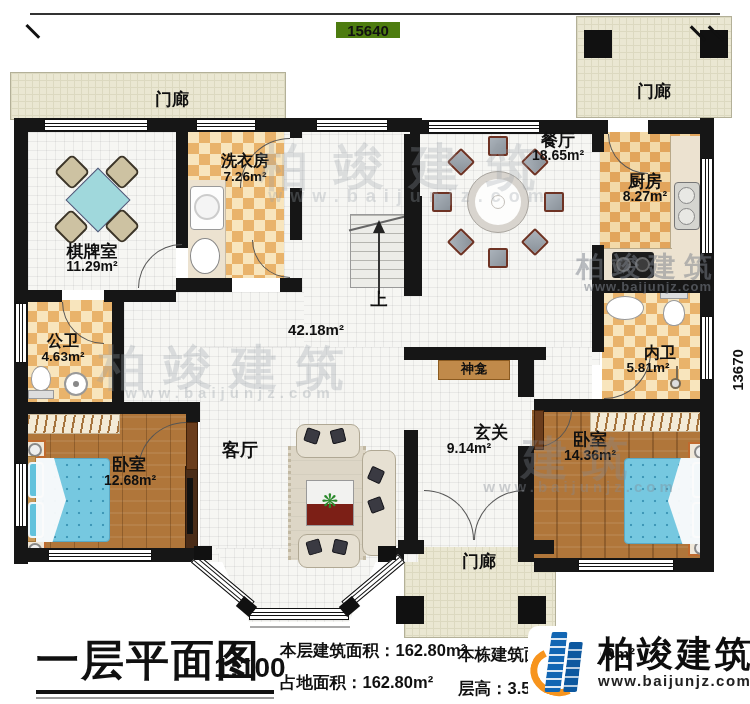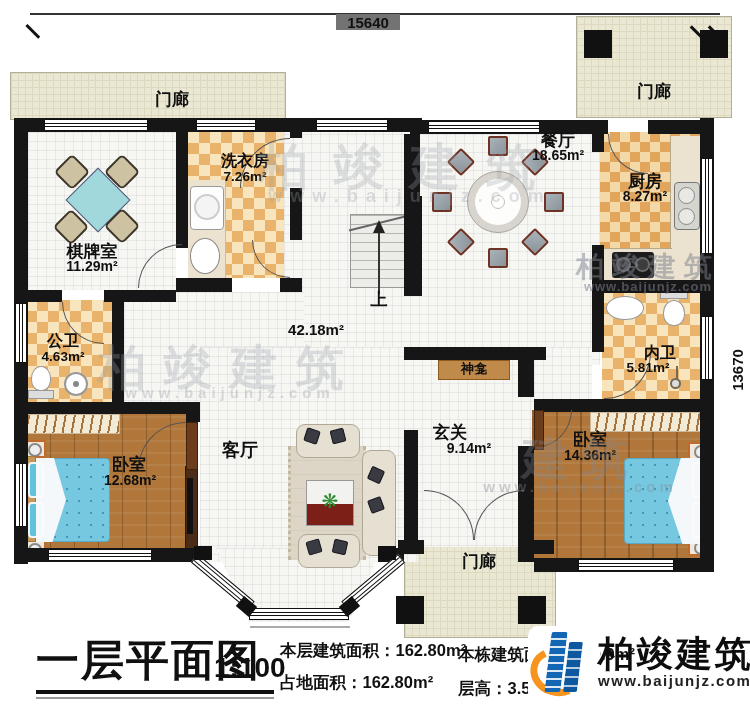--- a/index.html
+++ b/index.html
@@ -52,21 +52,21 @@
   .dimtxt{font-weight:bold;color:#111;z-index:40;}
   .tick{background:#111;z-index:40;}
   .tb{z-index:60;}
 </style>
 </head>
 <body>
 
 <div id="stage">
 
   <div class="el" style="left:30px;top:13px;width:690px;height:1.5px;background:#333;z-index:40;"></div>
-  <div class="el dimtxt" style="left:336px;top:14px;width:64px;height:16px;font-size:15px;text-align:center;background:#737373;">15640</div>
+  <div class="el dimtxt" style="left:336px;top:22px;width:64px;height:16px;font-size:15px;text-align:center;background:#4d7c0f;">15640</div>
   <div class="el dimtxt" style="left:702px;top:362px;width:70px;height:16px;font-size:15px;text-align:center;transform:rotate(-90deg);">13670</div>
   <div class="el tick" style="left:24px;top:30px;width:18px;height:2.5px;transform:rotate(45deg);"></div>
   <div class="el tick" style="left:688px;top:32px;width:20px;height:2.5px;transform:rotate(45deg);"></div>
   <div class="el tick" style="left:706px;top:32px;width:20px;height:2.5px;transform:rotate(45deg);"></div>
 
   <div class="el porch" style="left:10px;top:72px;width:276px;height:48px;"></div>
   <div class="el lbl" style="left:132px;top:90px;width:80px;font-size:17px;">门廊</div>
 
   <div class="el porch" style="left:576px;top:16px;width:156px;height:102px;"></div>
   <div class="el post" style="left:584px;top:30px;width:28px;height:28px;"></div>
@@ -262,21 +262,21 @@
   <div class="el lbl" style="left:212px;top:169px;width:66px;font-size:13.5px;">7.26m²</div>
   <div class="el lbl" style="left:522px;top:131px;width:72px;font-size:17px;">餐厅</div>
   <div class="el lbl" style="left:516px;top:148px;width:84px;font-size:14px;">18.65m²</div>
   <div class="el lbl" style="left:613px;top:172px;width:64px;font-size:17px;">厨房</div>
   <div class="el lbl" style="left:611px;top:189px;width:68px;font-size:14px;">8.27m²</div>
   <div class="el lbl" style="left:33px;top:332px;width:60px;font-size:16px;">公卫</div>
   <div class="el lbl" style="left:31px;top:349px;width:64px;font-size:13.5px;">4.63m²</div>
   <div class="el lbl" style="left:94px;top:455px;width:70px;font-size:17px;">卧室</div>
   <div class="el lbl" style="left:88px;top:473px;width:84px;font-size:14px;">12.68m²</div>
   <div class="el lbl" style="left:205px;top:440px;width:70px;font-size:18px;">客厅</div>
-  <div class="el lbl" style="left:419px;top:423px;width:62px;font-size:17px;">玄关</div>
+  <div class="el lbl" style="left:460px;top:423px;width:62px;font-size:17px;">玄关</div>
   <div class="el lbl" style="left:436px;top:441px;width:66px;font-size:14px;">9.14m²</div>
   <div class="el lbl" style="left:620px;top:344px;width:56px;font-size:16px;text-align:right;">内卫</div>
   <div class="el lbl" style="left:618px;top:360px;width:60px;font-size:13.5px;">5.81m²</div>
   <div class="el lbl" style="left:556px;top:430px;width:68px;font-size:17px;">卧室</div>
   <div class="el lbl" style="left:548px;top:448px;width:84px;font-size:14px;">14.36m²</div>
   <div class="el lbl" style="left:278px;top:322px;width:76px;font-size:15px;">42.18m²</div>
 
   <div class="el wm" style="left:130px;top:134px;width:560px;font-size:50px;letter-spacing:26px;opacity:.28;">柏竣建筑</div>
   <div class="el wm" style="left:130px;top:186px;width:560px;font-size:18px;letter-spacing:8px;opacity:.30;">www.baijunjz.com</div>
   <div class="el wm" style="left:20px;top:336px;width:420px;font-size:48px;letter-spacing:18px;opacity:.30;">柏竣建筑</div>

